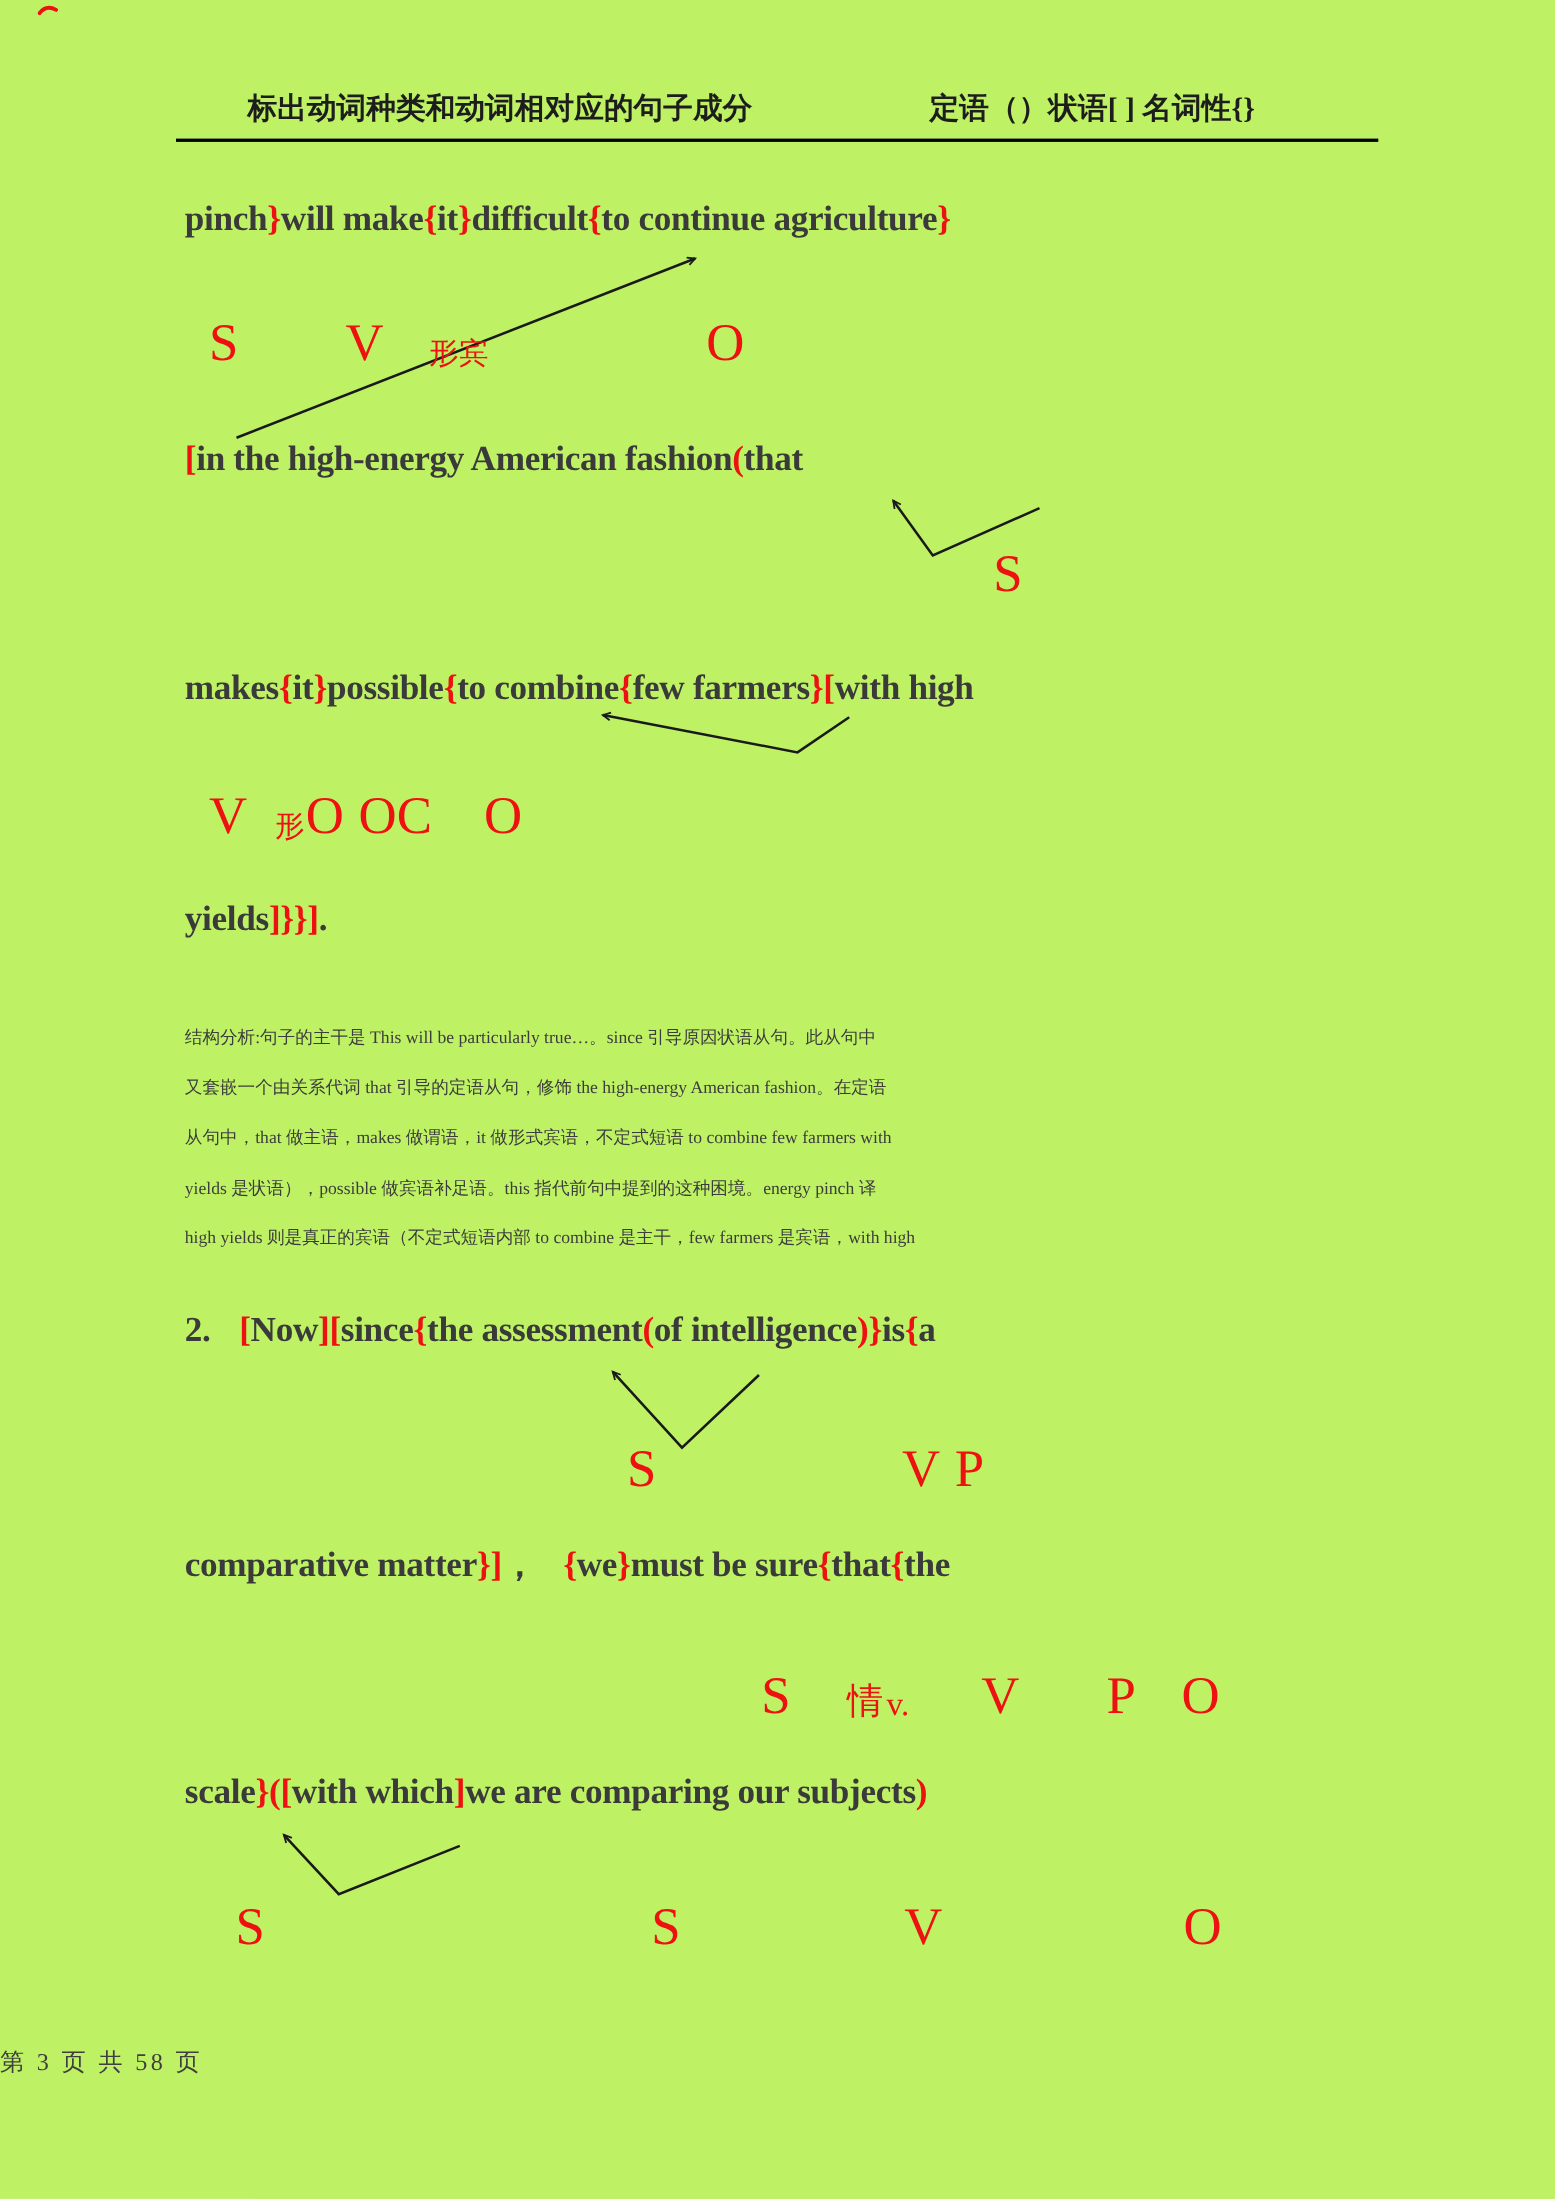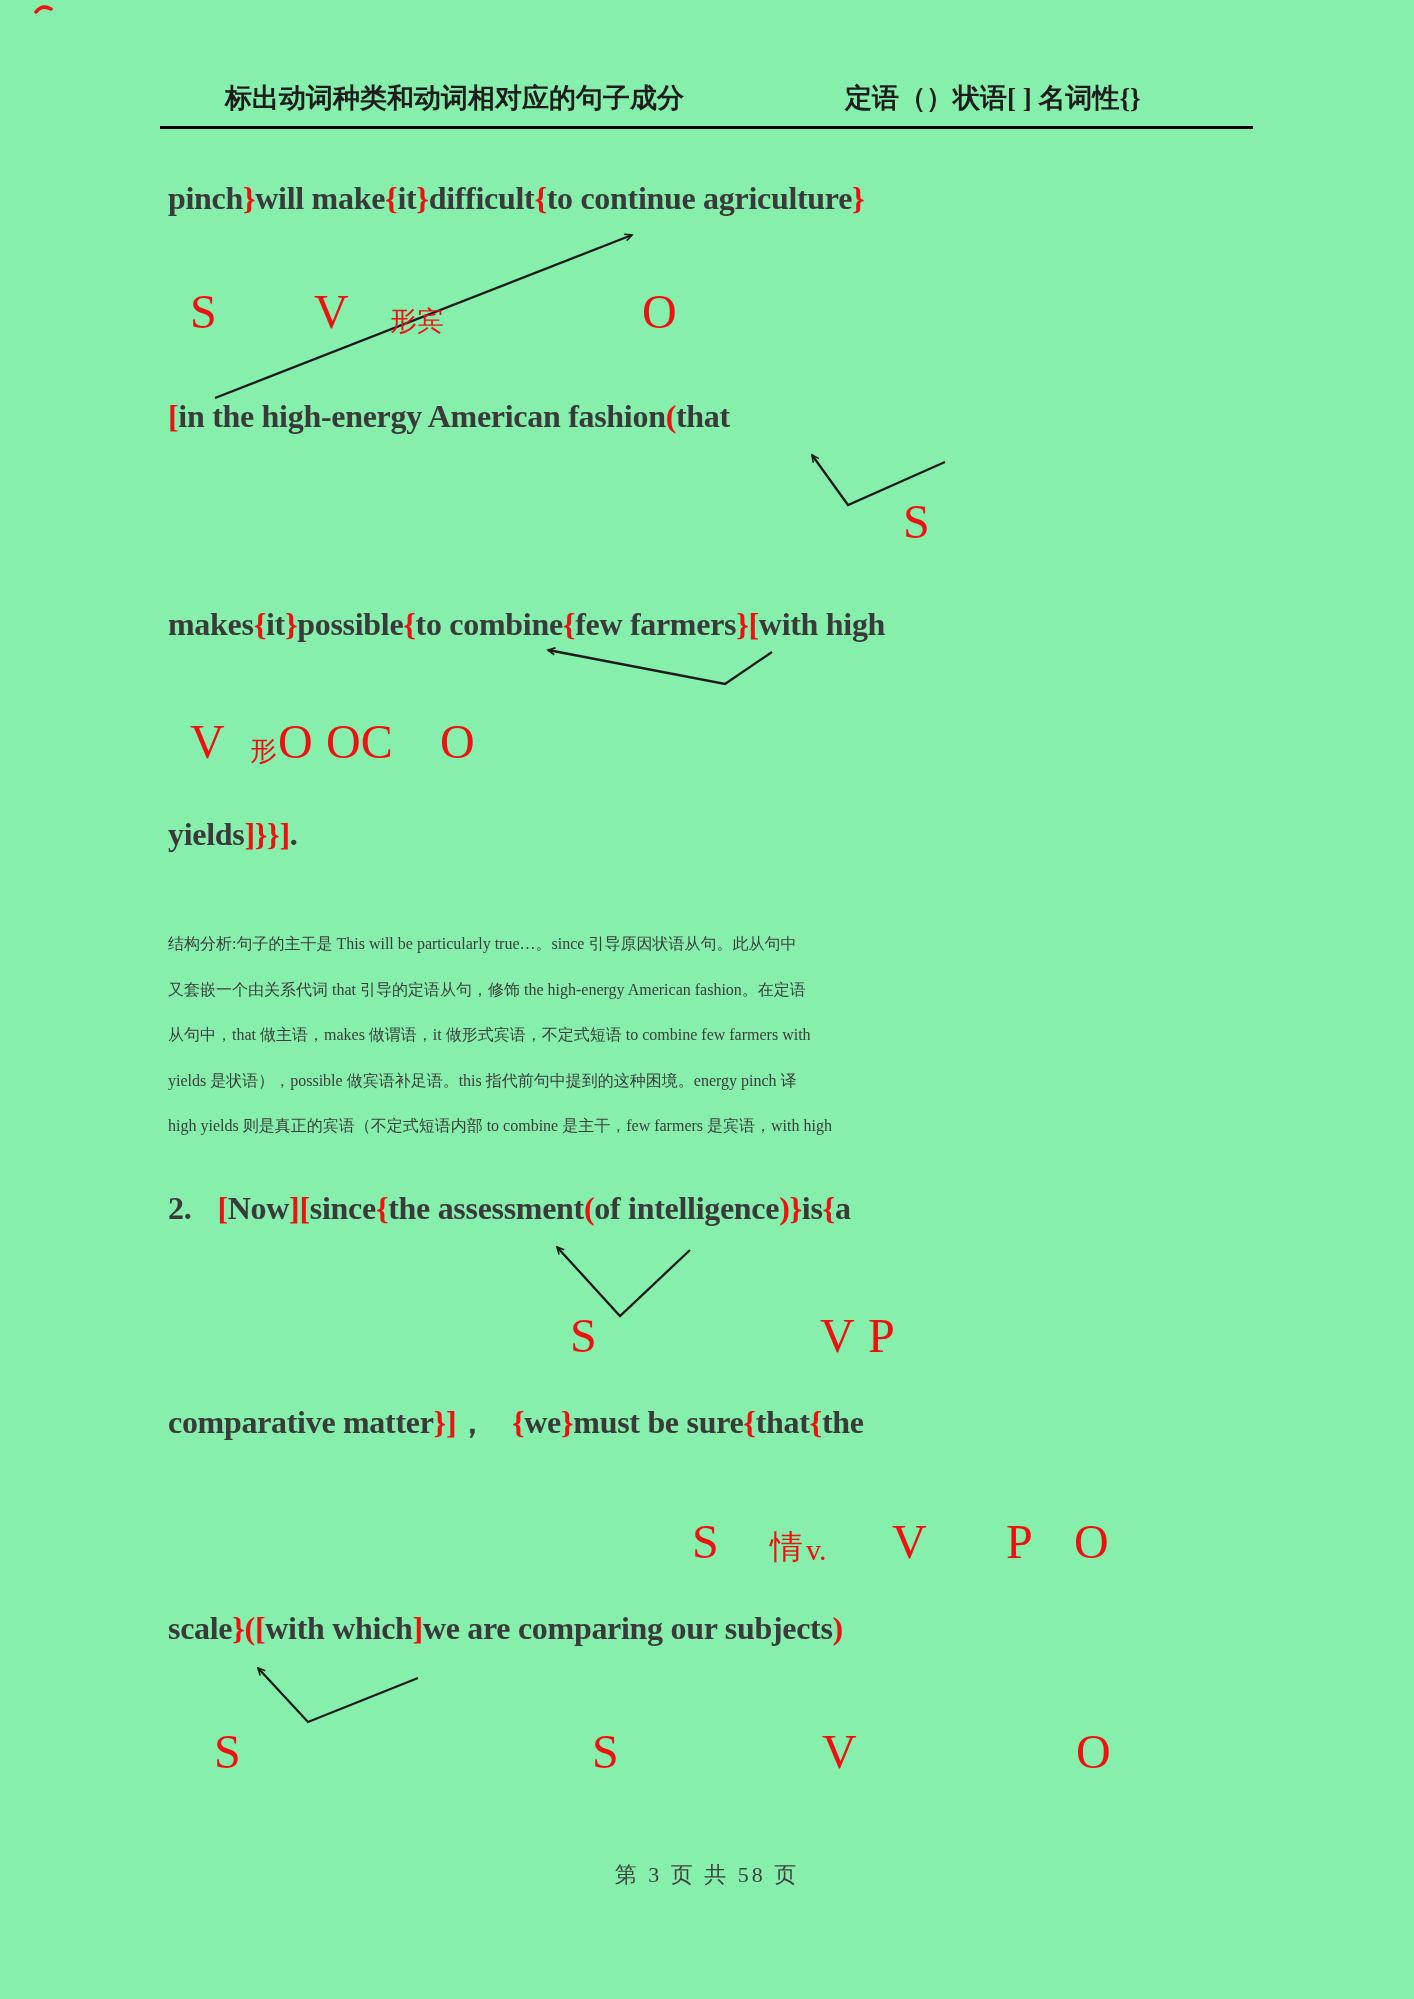--- a/index.html
+++ b/index.html
@@ -1,16 +1,16 @@
 <!DOCTYPE html>
 <html><head>
 <meta charset="utf-8">
 <style>
   html,body{margin:0;padding:0;background:#ffffff;}
-  .page{position:relative;width:1414px;height:1999px;background:#86efac;overflow:hidden;
+  .page{position:relative;width:1414px;height:1999px;background:#bef264;overflow:hidden;
         font-family:"Liberation Serif","DejaVu Serif",serif;}
   .abs{position:absolute;white-space:nowrap;}
   
   .hdr{font-weight:bold;font-size:27px;color:#1d1d1d;line-height:1.2;}
   .rule{position:absolute;left:160px;top:126px;width:1093px;height:3px;background:#000;}
   
   .sent{position:absolute;white-space:nowrap;font-weight:bold;font-size:32px;line-height:1.4;
         color:#3a3a3a;letter-spacing:-0.3px;}
   .sent .r{color:#ee1111;}
   .sent .b{color:#3a3a3a;}
@@ -19,21 +19,21 @@
   
   .lab{position:absolute;white-space:nowrap;color:#ee1111;font-size:48px;line-height:1;
        font-weight:normal;}
   .lab.cn{font-size:27px;}
   .lab.cn2{font-size:33px;}
   .lab.sm{font-size:30px;}
   
   .para{position:absolute;left:168px;top:921px;font-size:16px;line-height:45.5px;color:#3c3c3c;}
   .para div{white-space:nowrap;}
   
-  .footer{position:absolute;left:0;right:0;top:1860px;text-align:center;font-size:22px;
+  .footer{position:absolute;left:0;right:0;top:1860px;text-align:left;font-size:22px;
           color:#3f3f3f;letter-spacing:3px;}
   .arrows{position:absolute;left:0;top:0;pointer-events:none;}
   .stray{position:absolute;left:34px;top:3px;}
 </style>
 </head>
 <body>
 
 <div class="page">
 
   <div class="stray">

